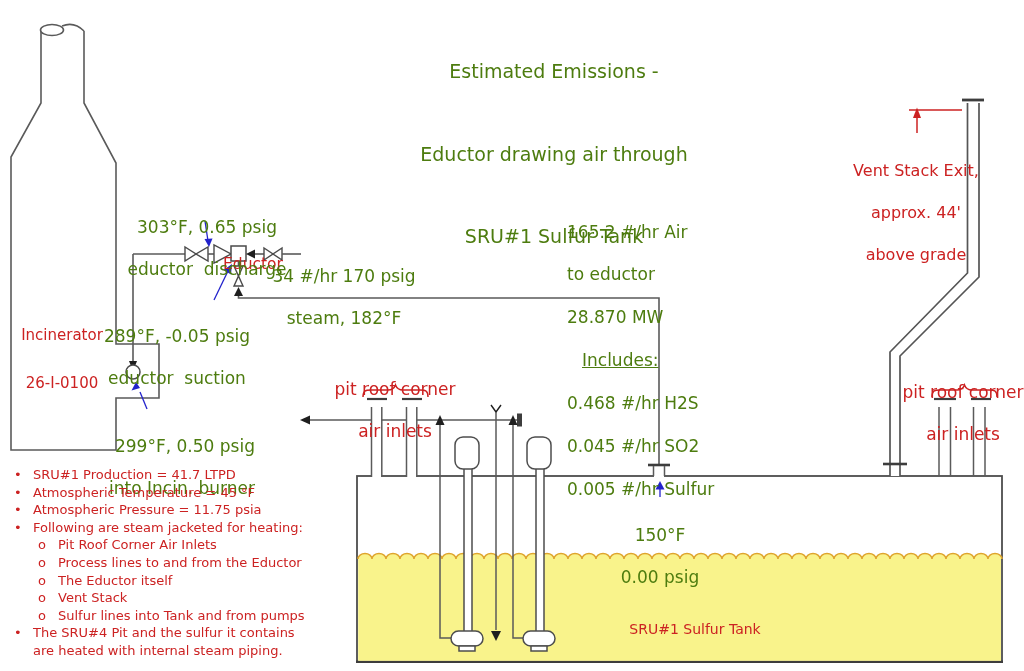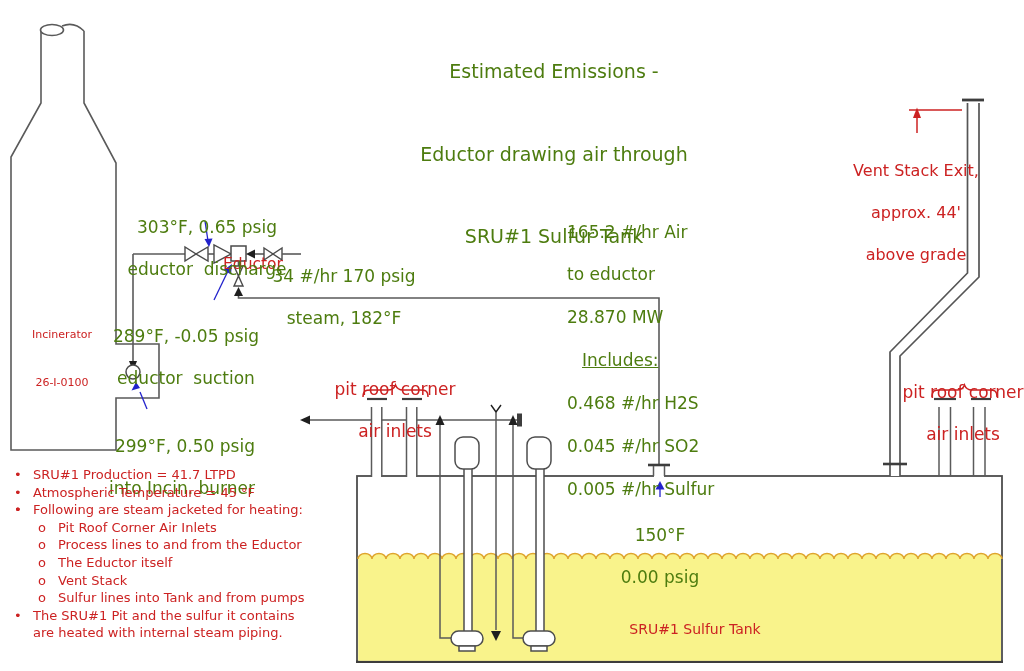--- a/index.html
+++ b/index.html
@@ -172,40 +172,40 @@
       <polygon points="660,481 655.5,489.5 664.5,489.5" stroke="none"></polygon>
     </g>
   </svg>
 
   <div class="t ctr blue title" style="left:554px;top:3px;">
     <div>Estimated Emissions -</div>
     <div>Eductor drawing air through</div>
     <div>SRU#1 Sulfur Tank</div>
   </div>
 
-  <div class="t ctr red" style="left:62px;top:295px;font-size:11px;line-height:16px;">
+  <div class="t ctr red" style="left:62px;top:295px;font-size:15px;line-height:16px;">
     <div>Incinerator</div>
     <div>26-I-0100</div>
   </div>
 
   <div class="t ctr red" style="left:253px;top:228px;font-size:15.5px;text-align:right;">
     <div>Eductor</div>
   </div>
 
   <div class="t ctr blue" style="left:207px;top:191px;">
     <div>303°F, 0.65 psig</div>
     <div>eductor  discharge</div>
   </div>
 
   <div class="t ctr blue" style="left:344px;top:240px;">
     <div>34 #/hr 170 psig</div>
     <div>steam, 182°F</div>
   </div>
 
-  <div class="t ctr blue" style="left:186px;top:300px;">
+  <div class="t ctr blue" style="left:177px;top:300px;">
     <div>289°F, -0.05 psig</div>
     <div>eductor  suction</div>
   </div>
 
   <div class="t ctr blue" style="left:182px;top:410px;text-align:right;">
     <div>299°F, 0.50 psig</div>
     <div>into Incin. burner</div>
   </div>
 
   <div class="t blue" style="left:567px;top:196px;">
@@ -240,24 +240,24 @@
     <div>air inlets</div>
   </div>
 
   <div class="t ctr red" style="left:695px;top:593px;font-size:14px;">
     <div>SRU#1 Sulfur Tank</div>
   </div>
 
   <div class="notes">
     <div class="nrow n1"><span class="blt">•</span><span>SRU#1 Production = 41.7 LTPD</span></div>
     <div class="nrow n1"><span class="blt">•</span><span>Atmospheric Temperature = 45 °F</span></div>
-    <div class="nrow n1"><span class="blt">•</span></div>
+    <div class="nrow n1"><span class="blt">•</span><span>Atmospheric Pressure = 11.75 psia</span></div>
     <div class="nrow n1"><span class="blt">•</span><span>Following are steam jacketed for heating:</span></div>
     <div class="nrow n2"><span class="blt">o</span><span>Pit Roof Corner Air Inlets</span></div>
     <div class="nrow n2"><span class="blt">o</span><span>Process lines to and from the Eductor</span></div>
     <div class="nrow n2"><span class="blt">o</span><span>The Eductor itself</span></div>
     <div class="nrow n2"><span class="blt">o</span><span>Vent Stack</span></div>
     <div class="nrow n2"><span class="blt">o</span><span>Sulfur lines into Tank and from pumps</span></div>
-    <div class="nrow n1"><span class="blt">•</span><span>The SRU#1 Pit and the sulfur it contains</span></div>
+    <div class="nrow n1"><span class="blt">•</span><span>The SRU#4 Pit and the sulfur it contains</span></div>
     <div class="nrow nc"><span>are heated with internal steam piping.</span></div>
   </div>
 
 </div>
 
 </body></html>

